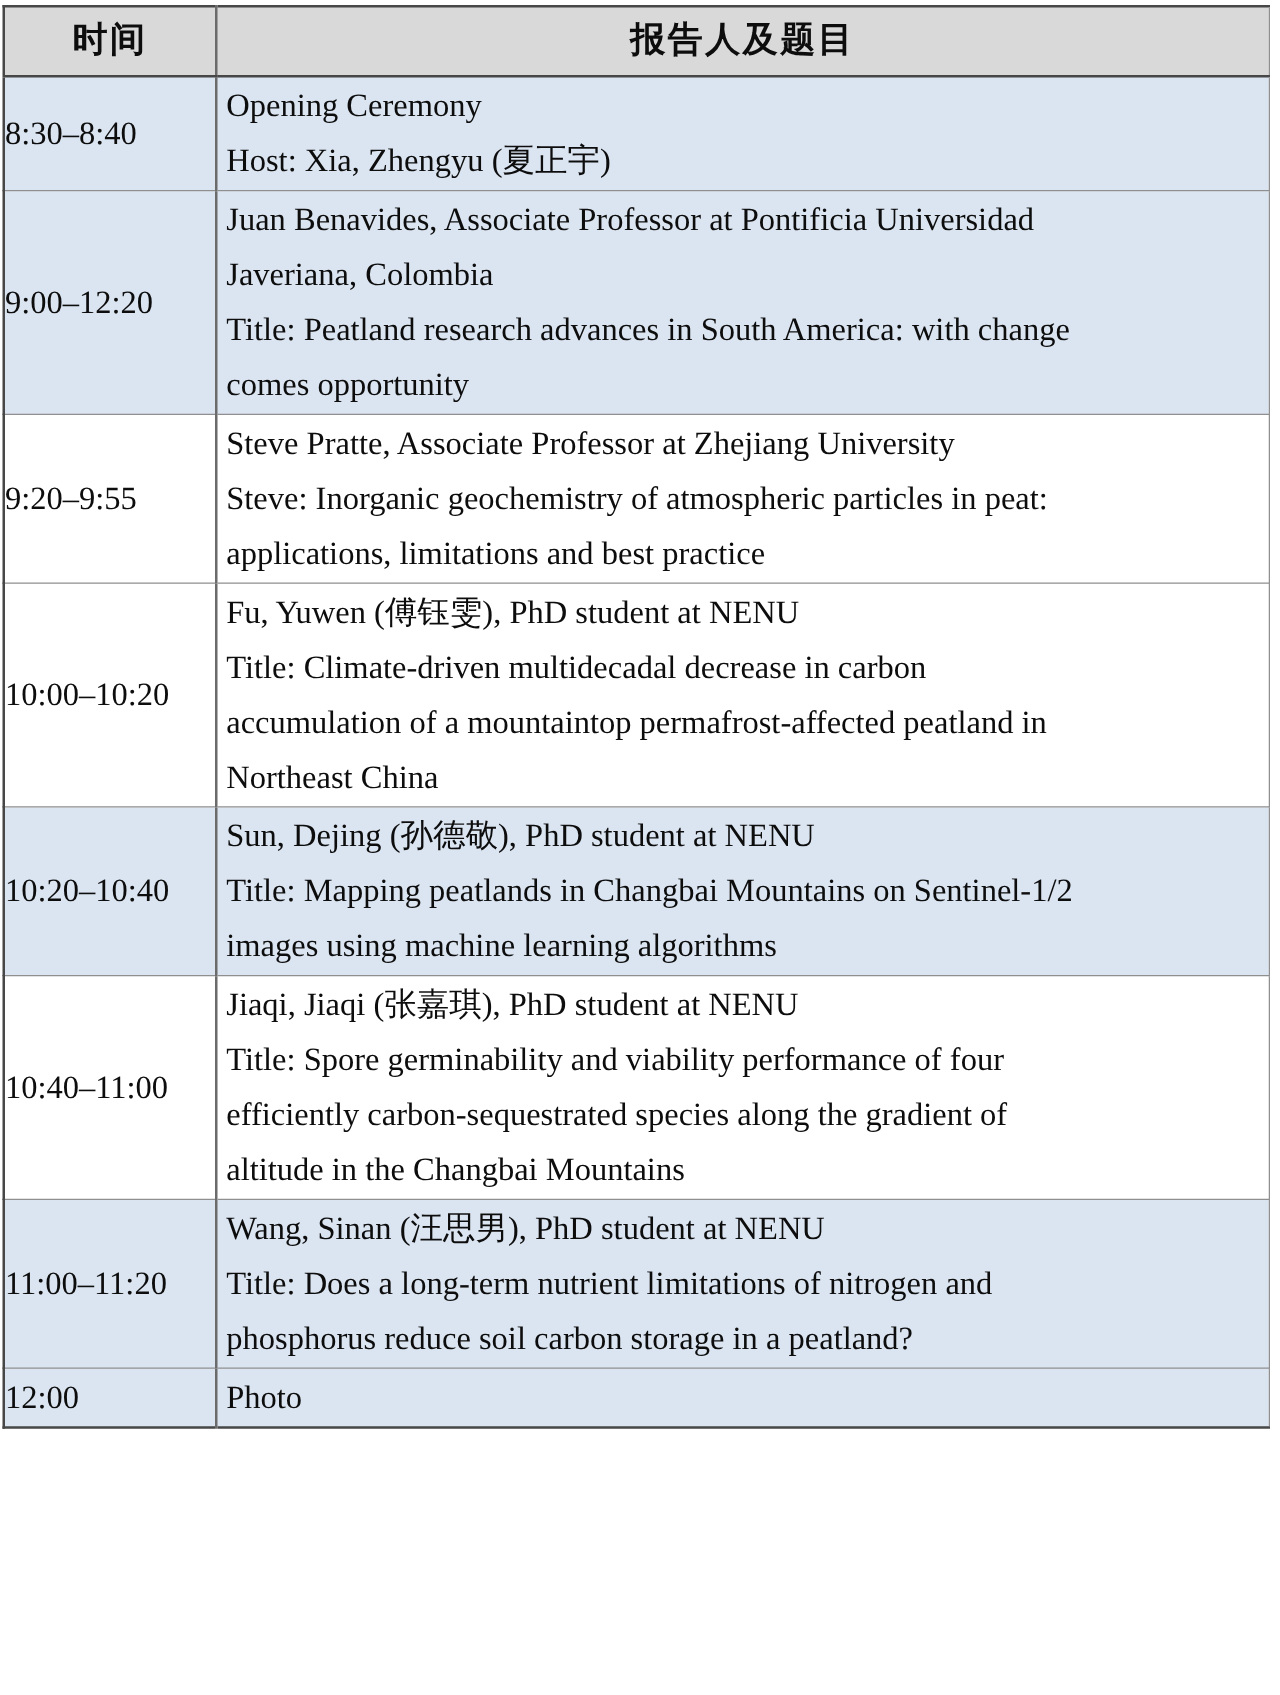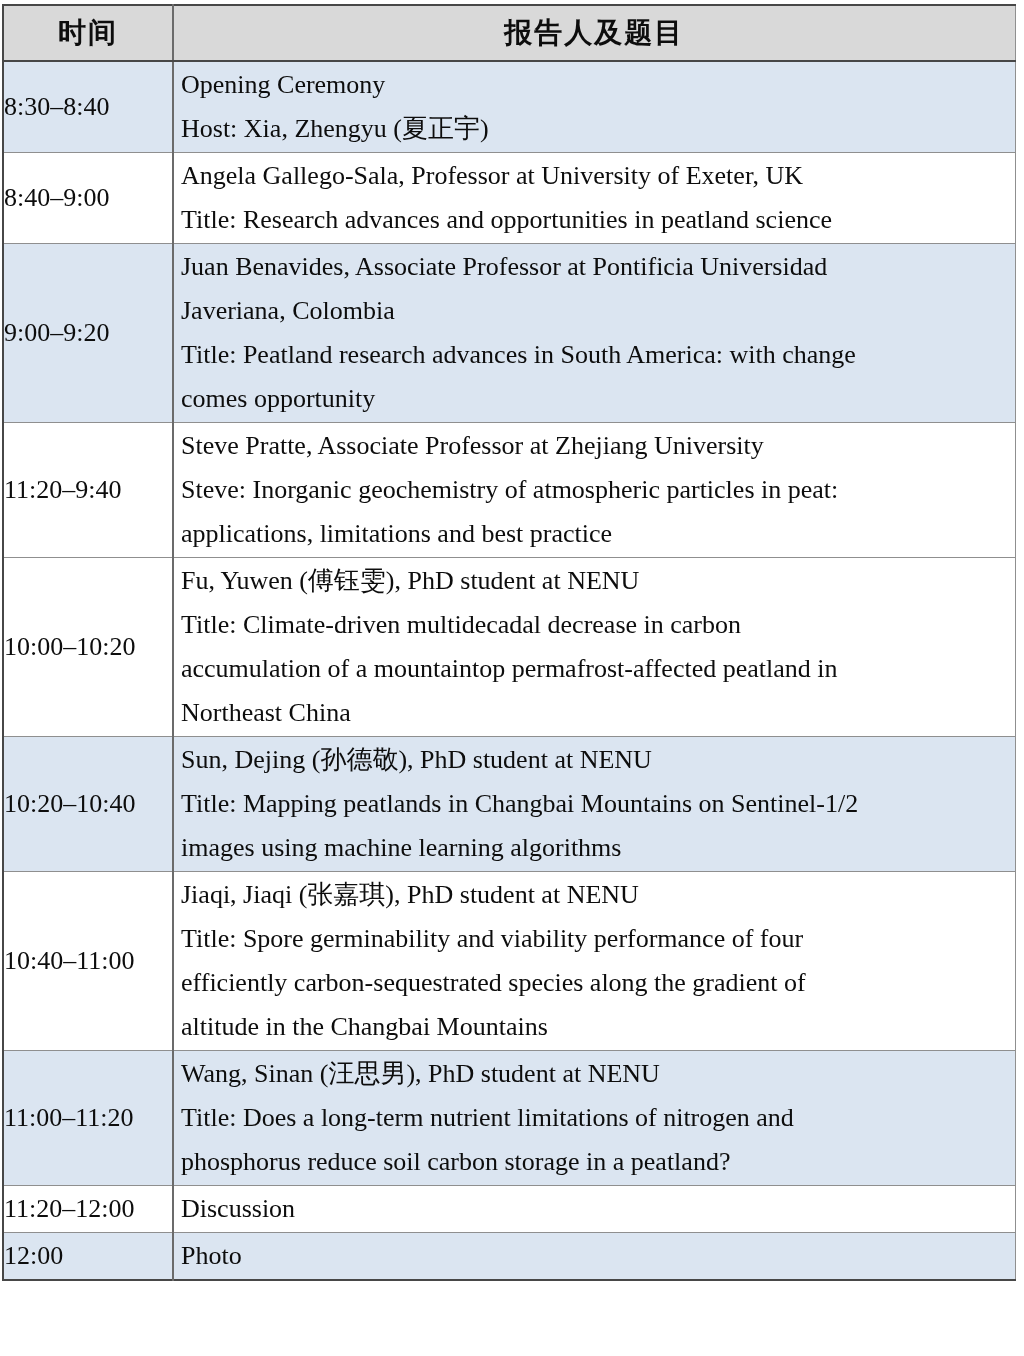--- a/index.html
+++ b/index.html
@@ -77,34 +77,29 @@
         <th class="time-h">时间</th>
         <th>报告人及题目</th>
       </tr>
     </thead>
     <tbody>
       <tr class="stripe">
         <td class="time">8:30–8:40</td>
         <td class="content">Opening Ceremony
 Host: Xia, Zhengyu (夏正宇)</td>
       </tr>
-      <tr class="plain">
-        <td class="time">8:40–9:00</td>
-        <td class="content">Angela Gallego-Sala, Professor at University of Exeter, UK
-Title: Research advances and opportunities in peatland science</td>
-      </tr>
       <tr class="stripe">
-        <td class="time">9:00–9:20</td>
+        <td class="time">9:00–12:20</td>
         <td class="content">Juan Benavides, Associate Professor at Pontificia Universidad
 Javeriana, Colombia
 Title: Peatland research advances in South America: with change
 comes opportunity</td>
       </tr>
       <tr class="plain">
-        <td class="time">11:20–9:40</td>
+        <td class="time">9:20–9:55</td>
         <td class="content">Steve Pratte, Associate Professor at Zhejiang University
 Steve: Inorganic geochemistry of atmospheric particles in peat:
 applications, limitations and best practice</td>
       </tr>
       <tr class="plain">
         <td class="time">10:00–10:20</td>
         <td class="content">Fu, Yuwen (傅钰雯), PhD student at NENU
 Title: Climate-driven multidecadal decrease in carbon
 accumulation of a mountaintop permafrost-affected peatland in
 Northeast China</td>
@@ -121,24 +116,20 @@
 Title: Spore germinability and viability performance of four
 efficiently carbon-sequestrated species along the gradient of
 altitude in the Changbai Mountains</td>
       </tr>
       <tr class="stripe">
         <td class="time">11:00–11:20</td>
         <td class="content">Wang, Sinan (汪思男), PhD student at NENU
 Title: Does a long-term nutrient limitations of nitrogen and
 phosphorus reduce soil carbon storage in a peatland?</td>
       </tr>
-      <tr class="plain">
-        <td class="time">11:20–12:00</td>
-        <td class="content">Discussion</td>
-      </tr>
       <tr class="stripe">
         <td class="time">12:00</td>
         <td class="content">Photo</td>
       </tr>
     </tbody>
   </table>
 
 </div>
 
 </body></html>

